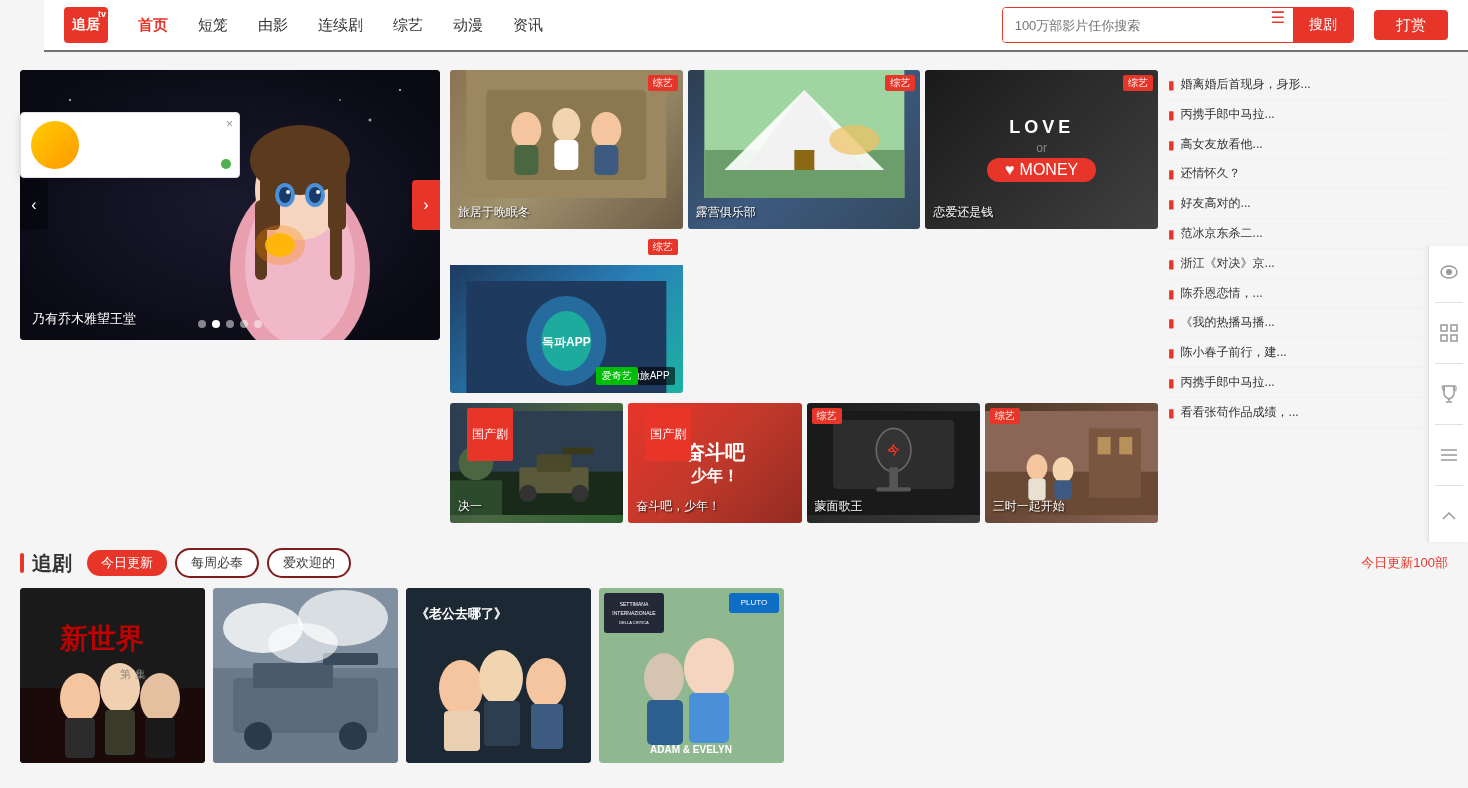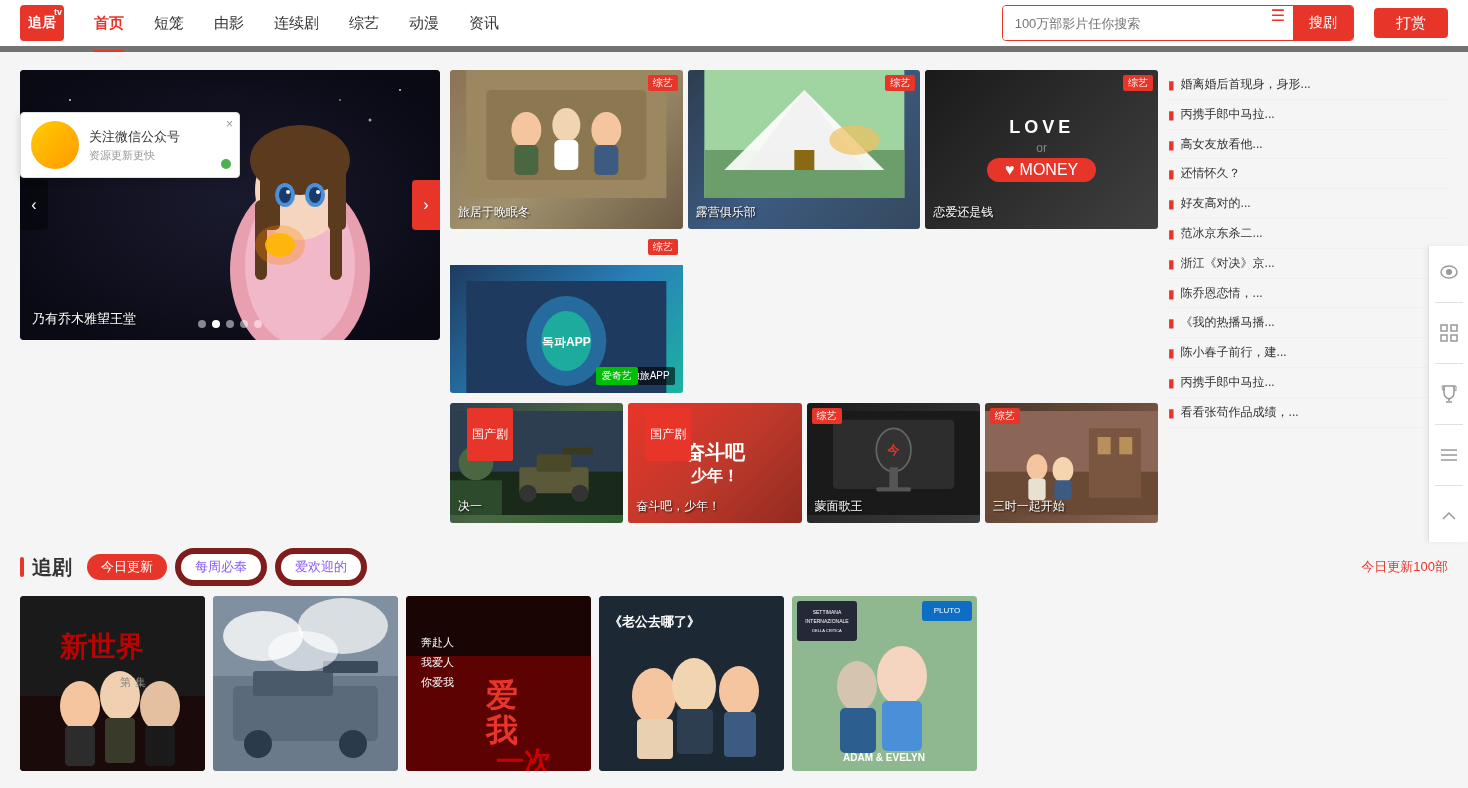--- a/index.html
+++ b/index.html
@@ -5,22 +5,23 @@
     * { margin: 0; padding: 0; box-sizing: border-box; }
     body { font-family: 'Microsoft YaHei', Arial, sans-serif; background: #f5f5f5; width: 1468px; overflow-x: hidden; }
 
     
     .header {
       background: #fff;
       height: 52px;
       display: flex;
       align-items: center;
       padding: 0 20px;
-      border-bottom: 6px solid #737373;
+      border-bottom: 2px solid #737373;
       position: relative;
+      margin-left: 44px;
     }
     .logo {
       display: flex;
       align-items: center;
       margin-right: 30px;
     }
     .logo-icon {
       width: 44px;
       height: 36px;
       background: #e8352a;
@@ -397,22 +398,22 @@
       font-size: 13px;
       cursor: pointer;
       margin-right: 8px;
     }
     .tab-btn.active {
       background: #e8352a;
       color: white;
     }
     .tab-btn.inactive {
       background: white;
-      color: #8b5cf6;
-      border: 6px solid #7f1d1d;
+      color: #404040;
+      border: 2px solid #7f1d1d;
     }
     .section-more {
       margin-left: auto;
       color: #e8352a;
       font-size: 13px;
       cursor: pointer;
     }
 
     
     .drama-cards {
@@ -497,24 +498,20 @@
     <button class="search-btn">搜剧</button>
   </div>
 
   <button class="donate-btn">打赏</button>
 </div>
 
 <div class="main" style="position:relative;">
 
   <div class="popup-notification">
     <div class="popup-avatar" style="background: linear-gradient(135deg, #ffcc00, #ff9900); border-radius: 50%;"></div>
-    <div class="popup-text">
-      <div class="popup-title">关注微信公众号</div>
-      <div class="popup-sub">资源更新更快</div>
-    </div>
     <div class="popup-dot"></div>
     <span class="popup-close">×</span>
   </div>
 
   <div class="content-area" style="margin-top: 8px;">
 
     <div class="main-banner">
       <div class="banner-img">
 
         <svg width="420" height="270" viewBox="0 0 420 270">
@@ -804,34 +801,20 @@
           <circle cx="45" cy="148" r="14" fill="#2a3a4a"></circle>
           <circle cx="140" cy="148" r="14" fill="#2a3a4a"></circle>
 
           <ellipse cx="50" cy="40" rx="40" ry="25" fill="white" opacity="0.8"></ellipse>
           <ellipse cx="130" cy="30" rx="45" ry="28" fill="white" opacity="0.7"></ellipse>
           <ellipse cx="90" cy="55" rx="35" ry="20" fill="white" opacity="0.6"></ellipse>
         </svg>
       </div>
     </div>
 
-    <div class="drama-card">
-      <div class="drama-thumb dt-3" style="background:linear-gradient(180deg, #1a0505, #8B0000, #cc3333);">
-        <svg width="185" height="175" viewBox="0 0 185 175">
-          <rect width="185" height="175" fill="#1a0505"></rect>
-          <rect x="0" y="60" width="185" height="115" fill="#8B0000" opacity="0.6"></rect>
-          <text x="15" y="50" fill="white" font-size="11">奔赴人</text>
-          <text x="15" y="70" fill="white" font-size="11">我爱人</text>
-          <text x="15" y="90" fill="white" font-size="11">你爱我</text>
-          <text x="80" y="110" fill="#e8352a" font-size="32" font-weight="bold">爱</text>
-          <text x="80" y="145" fill="#e8352a" font-size="32" font-weight="bold">我</text>
-          <text x="90" y="175" fill="#cc0000" font-size="28" font-weight="bold">一次</text>
-        </svg>
-      </div>
-    </div>
 
     <div class="drama-card">
       <div class="drama-thumb dt-5" style="background:linear-gradient(135deg, #1a2a3a, #2a3a5a);">
         <svg width="185" height="175" viewBox="0 0 185 175">
           <rect width="185" height="175" fill="#1c2833"></rect>
 
           <ellipse cx="55" cy="100" rx="22" ry="28" fill="#f5c5a0"></ellipse>
           <rect x="38" y="123" width="36" height="40" fill="#e8d0b0" rx="4"></rect>
           <ellipse cx="95" cy="90" rx="22" ry="28" fill="#f0d5b0"></ellipse>
           <rect x="78" y="113" width="36" height="45" fill="#2c3e50" rx="4"></rect>

